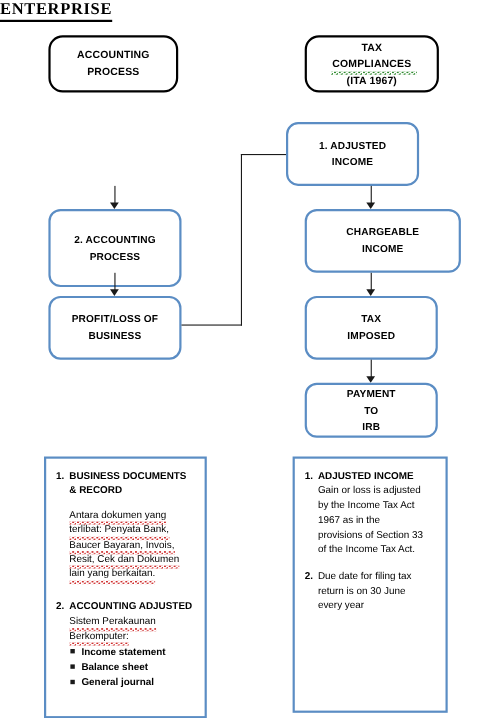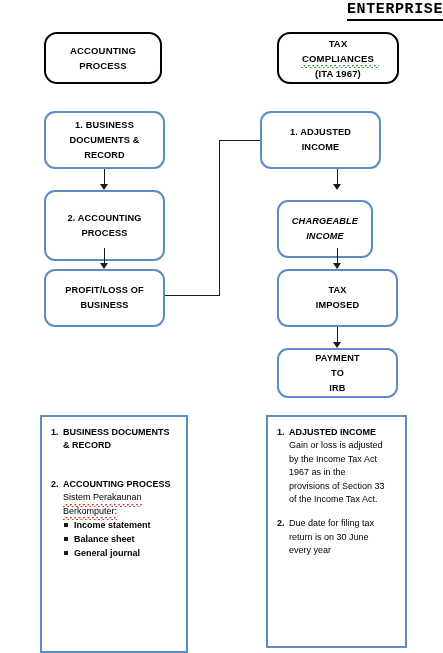--- a/index.html
+++ b/index.html
@@ -19,22 +19,22 @@
     background: #ffffff;
     overflow: hidden;
   }
 
   
   #page-title {
     position: absolute;
     left: 0;
     top: 1px;
     width: 443px;
-    text-align: right;
-    font-family: Liberation Mono, monospace;
+    text-align: left;
+    font-family: Liberation Serif, serif;
     font-size: 15px;
     font-weight: bold;
     letter-spacing: 0.6px;
     color: #000000;
   }
   #page-title span.tx {
     border-bottom: 2px solid #000;
     padding-bottom: 1px;
   }
 
@@ -188,25 +188,20 @@
     <span class="ln">ACCOUNTING</span>
     <span class="ln">PROCESS</span>
   </div>
 
   <div class="node header" style="left:277px; top:32px; width:122px; height:52px;">
     <span class="ln">TAX</span>
     <span class="ln squiggle">COMPLIANCES</span>
     <span class="ln">(ITA 1967)</span>
   </div>
 
-  <div class="node flow" style="left:44px; top:111px; width:121px; height:58px;">
-    <span class="ln">1. BUSINESS</span>
-    <span class="ln">DOCUMENTS &amp;</span>
-    <span class="ln">RECORD</span>
-  </div>
 
   <div class="conn-v" style="left:104px; top:169px; height:16px;"></div>
   <div class="arrow-down" style="left:100px; top:184px;"></div>
 
   <div class="node flow" style="left:44px; top:190px; width:121px; height:71px;">
     <span class="ln">2. ACCOUNTING</span>
     <span class="ln">PROCESS</span>
   </div>
 
   <div class="conn-v" style="left:104px; top:248px; height:16px;"></div>
@@ -223,21 +218,21 @@
   <div class="arrow-right" style="left:270px; top:136px;"></div>
 
   <div class="node flow" style="left:260px; top:111px; width:121px; height:58px;">
     <span class="ln">1. ADJUSTED</span>
     <span class="ln">INCOME</span>
   </div>
 
   <div class="conn-v" style="left:337px; top:169px; height:16px;"></div>
   <div class="arrow-down" style="left:333px; top:184px;"></div>
 
-  <div class="node flow" style="left:277px; top:200px; width:96px; height:58px;font-style:italic;">
+  <div class="node flow" style="left:277px; top:190px; width:142px; height:58px;">
     <span class="ln">CHARGEABLE</span>
     <span class="ln">INCOME</span>
   </div>
 
   <div class="conn-v" style="left:337px; top:248px; height:16px;"></div>
   <div class="arrow-down" style="left:333px; top:263px;"></div>
 
   <div class="node flow" style="left:277px; top:269px; width:121px; height:58px;">
     <span class="ln">TAX</span>
     <span class="ln">IMPOSED</span>
@@ -256,27 +251,34 @@
 
     <div class="sec">
       <div class="numrow">
         <span class="num">1.</span>
         <span class="numbody">
           <span class="hd">BUSINESS DOCUMENTS</span><br>
           <span class="hd">&amp; RECORD</span>
         </span>
       </div>
       <span class="gap"></span>
+      <span class="indent">
+        <span class="squiggle-red">Antara dokumen yang</span><br>
+        <span class="squiggle-red">terlibat: Penyata Bank,</span><br>
+        <span class="squiggle-red">Baucer Bayaran, Invois,</span><br>
+        <span class="squiggle-red">Resit, Cek dan Dokumen</span><br>
+        <span class="squiggle-red">lain yang berkaitan.</span>
+      </span>
     </div>
 
     <div class="sec" style="margin-top:16px;">
       <div class="numrow">
         <span class="num">2.</span>
         <span class="numbody">
-          <span class="hd">ACCOUNTING PROCESS</span>
+          <span class="hd">ACCOUNTING ADJUSTED</span>
         </span>
       </div>
       <span class="indent">
         <span class="squiggle-red">Sistem Perakaunan</span><br>
         <span class="squiggle-red">Berkomputer:</span>
       </span>
       <ul class="indent" style="padding-left:12px;">
         <li>Income statement</li>
         <li>Balance sheet</li>
         <li>General journal</li>

